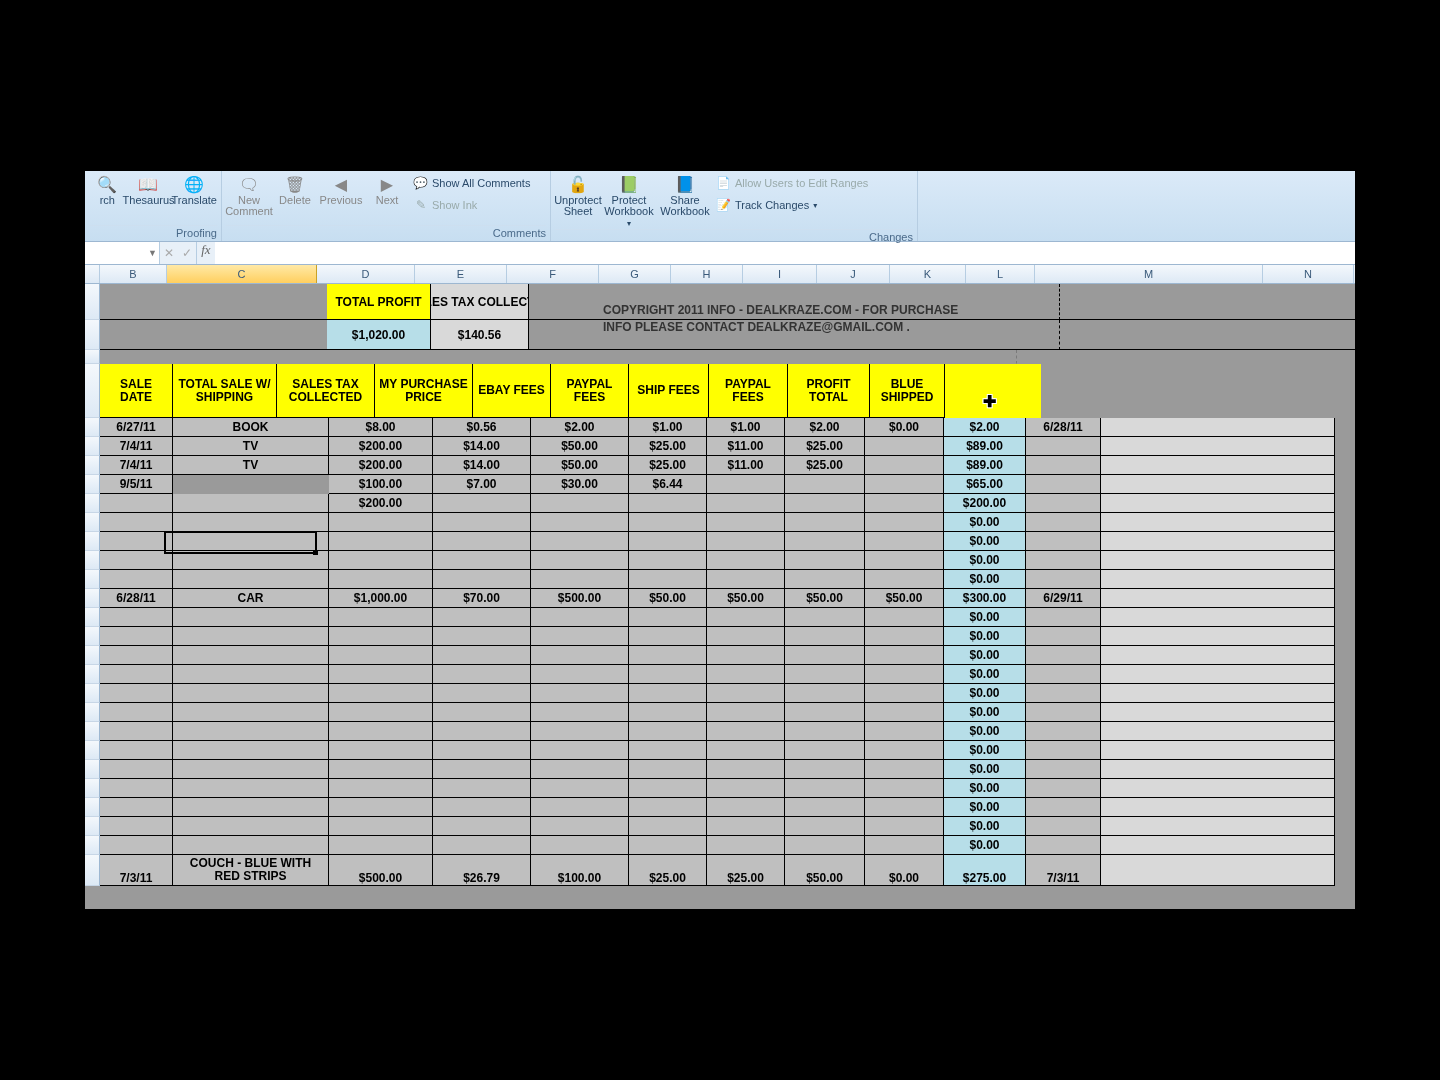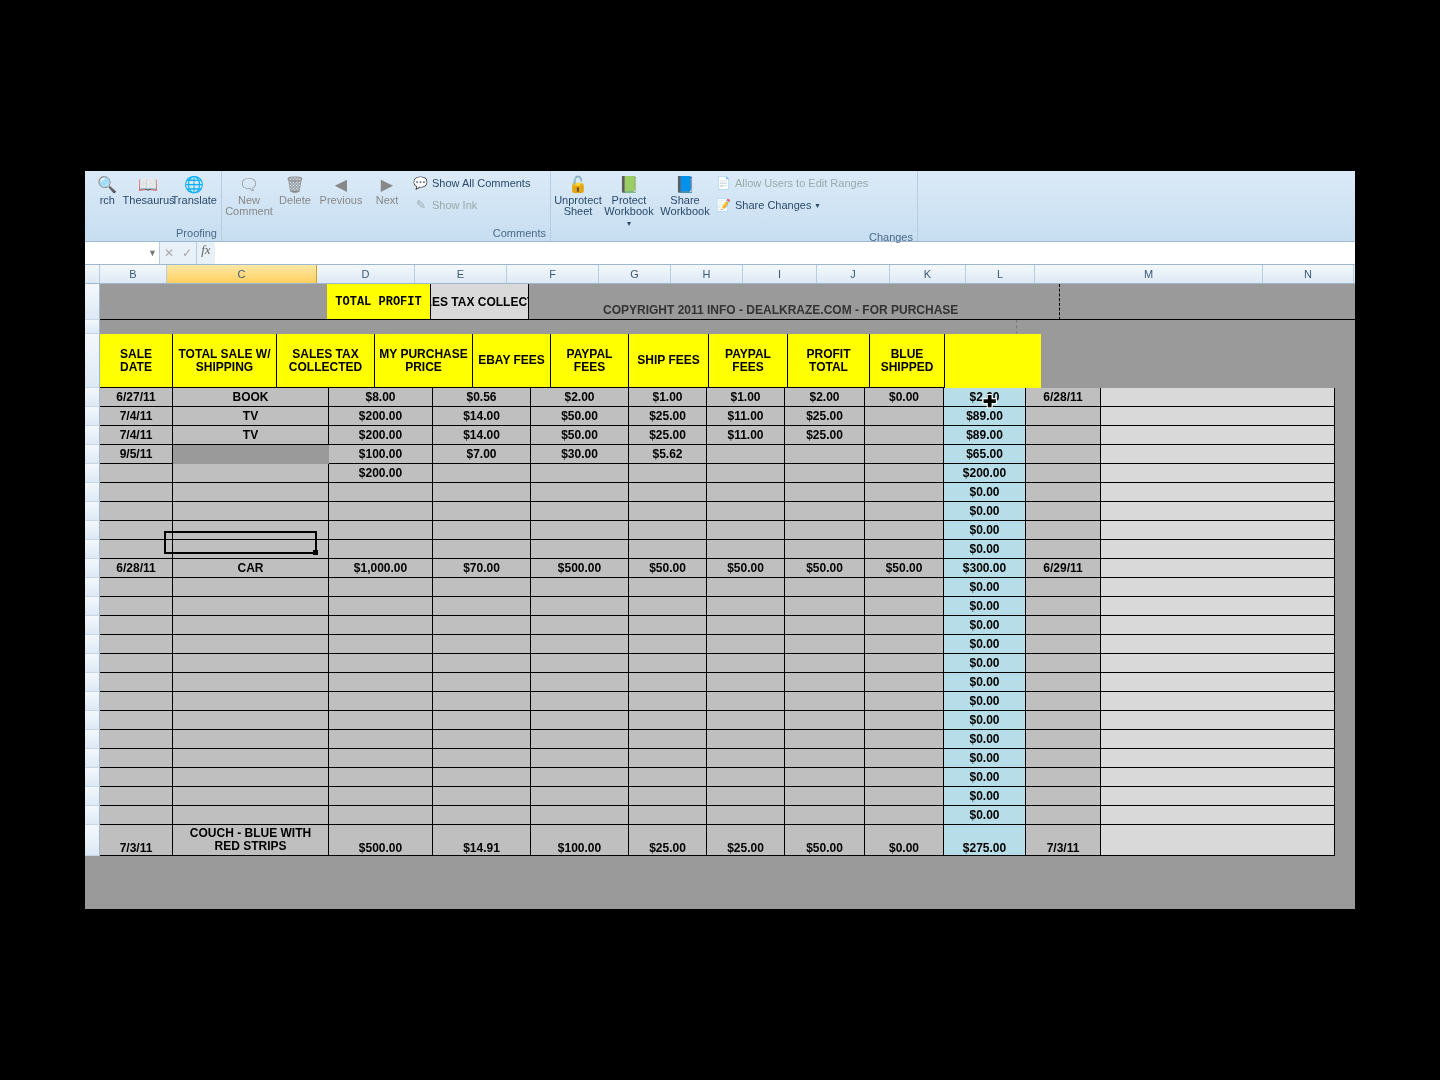--- a/index.html
+++ b/index.html
@@ -139,21 +139,21 @@
           <span class="lbl">Share
 Workbook</span>
         </div>
         <div class="small-row">
           <div class="small-btn disabled">
             <span class="ic">📄</span>
             <span>Allow Users to Edit Ranges</span>
           </div>
           <div class="small-btn">
             <span class="ic">📝</span>
-            <span>Share Changes</span>
+            <span>Track Changes</span>
             <span style="font-size:8px">▾</span>
           </div>
         </div>
       </div>
       <div class="group-label">Changes</div>
     </div>
     <div class="group" style="flex:1;border-right:none">
           <div class="g-top"></div>
         </div>
   </div>
@@ -188,23 +188,33 @@
         <div class="ch" style="width: 227px;">M</div>
         <div class="ch" style="width: 90px;">N</div>
       </div>
 
   <div class="grid">
     <div class="rows" id="rows">
           <div class="row summary-top">
             <div class="rowhdr"></div>
             <div class="cell outside" style="width: 66px;"></div>
             <div class="cell outside" style="width: 149px;"></div>
-            <div class="cell yellow" style="width: 97px; font-family: Liberation Mono, monospace;">TOTAL PROFIT</div>
+            <div class="cell yellow" style="width: 97px;">TOTAL PROFIT</div>
             <div class="cell lgray" style="width: 91px;">SALES TAX COLLECTED</div>
             <div class="cell outside nobold" style="width: 453px; justify-content: flex-start; white-space: normal; font-weight: bold; color: rgb(51, 51, 51); padding-left: 74px; line-height: 17px; align-items: flex-end;">COPYRIGHT 2011 INFO -   DEALKRAZE.COM - FOR PURCHASE</div>
+            <div class="cell outside dashed-left" style="width: 68px;"></div>
+            <div class="cell outside" style="width: 227px;"></div>
+          </div>
+          <div class="row summary-bot">
+            <div class="rowhdr"></div>
+            <div class="cell outside" style="width: 66px;"></div>
+            <div class="cell outside" style="width: 149px;"></div>
+            <div class="cell blue" style="width: 97px;">$1,020.00</div>
+            <div class="cell lgray" style="width: 91px;">$140.56</div>
+            <div class="cell outside nobold" style="width: 453px; justify-content: flex-start; font-weight: bold; color: rgb(51, 51, 51); padding-left: 74px; align-items: flex-start;">INFO PLEASE CONTACT DEALKRAZE@GMAIL.COM .</div>
             <div class="cell outside dashed-left" style="width: 68px;"></div>
             <div class="cell outside" style="width: 227px;"></div>
           </div>
           <div class="row " style="height: 14px;">
             <div class="rowhdr"></div>
             <div class="cell outside" style="width: 66px;"></div>
             <div class="cell outside" style="width: 149px;"></div>
             <div class="cell outside" style="width: 97px;"></div>
             <div class="cell outside" style="width: 91px;"></div>
             <div class="cell outside" style="width: 91px;"></div>
@@ -279,21 +289,21 @@
             <div class="cell lgray" style="width: 227px;"></div>
             <div class="cell outside" style="width: 90px;"></div>
           </div>
           <div class="row data">
             <div class="rowhdr"></div>
             <div class="cell gray" style="width: 66px;">9/5/11</div>
             <div class="cell gray" style="width: 149px; margin-top: 41px;">lcd computer screen</div>
             <div class="cell gray" style="width: 97px;">$100.00</div>
             <div class="cell gray" style="width: 91px;">$7.00</div>
             <div class="cell gray" style="width: 91px;">$30.00</div>
-            <div class="cell gray" style="width: 71px;">$5.62</div>
+            <div class="cell gray" style="width: 71px;">$6.44</div>
             <div class="cell gray" style="width: 71px;"></div>
             <div class="cell gray" style="width: 73px;"></div>
             <div class="cell gray" style="width: 72px;"></div>
             <div class="cell blue" style="width: 75px;">$65.00</div>
             <div class="cell gray" style="width: 68px;"></div>
             <div class="cell lgray" style="width: 227px;"></div>
             <div class="cell outside" style="width: 90px;"></div>
           </div>
           <div class="row data">
             <div class="rowhdr"></div>
@@ -597,21 +607,21 @@
             <div class="cell blue" style="width: 75px;">$0.00</div>
             <div class="cell gray" style="width: 68px;"></div>
             <div class="cell lgray" style="width: 227px;"></div>
             <div class="cell outside" style="width: 90px;"></div>
           </div>
           <div class="row partial">
             <div class="rowhdr"></div>
             <div class="cell gray" style="width: 66px; align-items: flex-end; padding-bottom: 0px;">7/3/11</div>
             <div class="cell gray" style="width: 149px;">COUCH - BLUE WITH RED STRIPS</div>
             <div class="cell gray" style="width: 97px; align-items: flex-end; padding-bottom: 0px;">$500.00</div>
-            <div class="cell gray" style="width: 91px; align-items: flex-end; padding-bottom: 0px;">$14.91</div>
+            <div class="cell gray" style="width: 91px; align-items: flex-end; padding-bottom: 0px;">$26.79</div>
             <div class="cell gray" style="width: 91px; align-items: flex-end; padding-bottom: 0px;">$100.00</div>
             <div class="cell gray" style="width: 71px; align-items: flex-end; padding-bottom: 0px;">$25.00</div>
             <div class="cell gray" style="width: 71px; align-items: flex-end; padding-bottom: 0px;">$25.00</div>
             <div class="cell gray" style="width: 73px; align-items: flex-end; padding-bottom: 0px;">$50.00</div>
             <div class="cell gray" style="width: 72px; align-items: flex-end; padding-bottom: 0px;">$0.00</div>
             <div class="cell blue" style="width: 75px; align-items: flex-end; padding-bottom: 0px;">$275.00</div>
             <div class="cell gray" style="width: 68px; align-items: flex-end; padding-bottom: 0px;">7/3/11</div>
             <div class="cell lgray" style="width: 227px; align-items: flex-end; padding-bottom: 0px;"></div>
             <div class="cell outside" style="width: 90px;"></div>
           </div>

